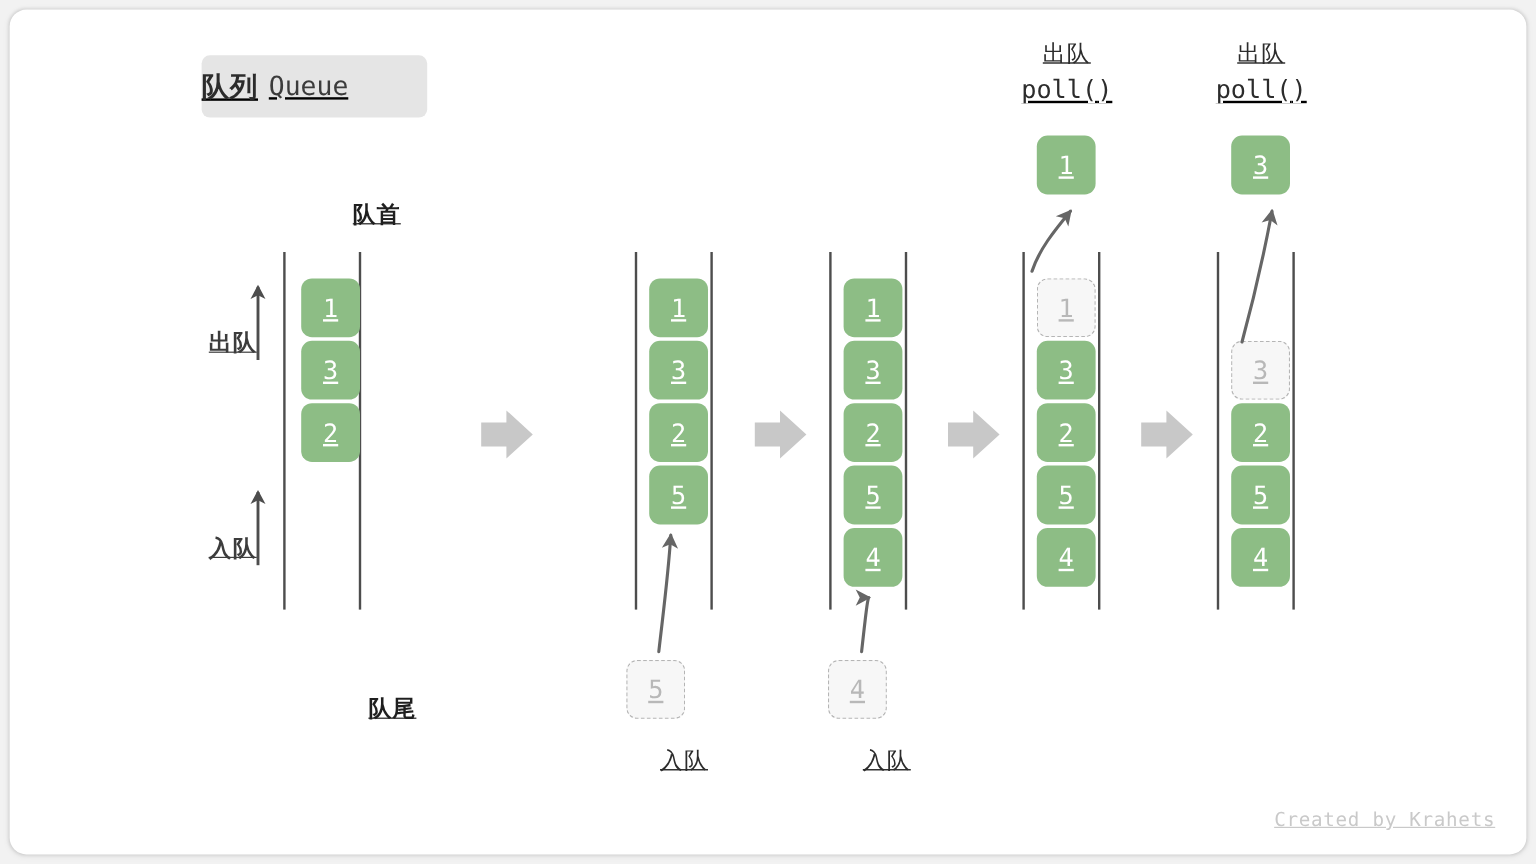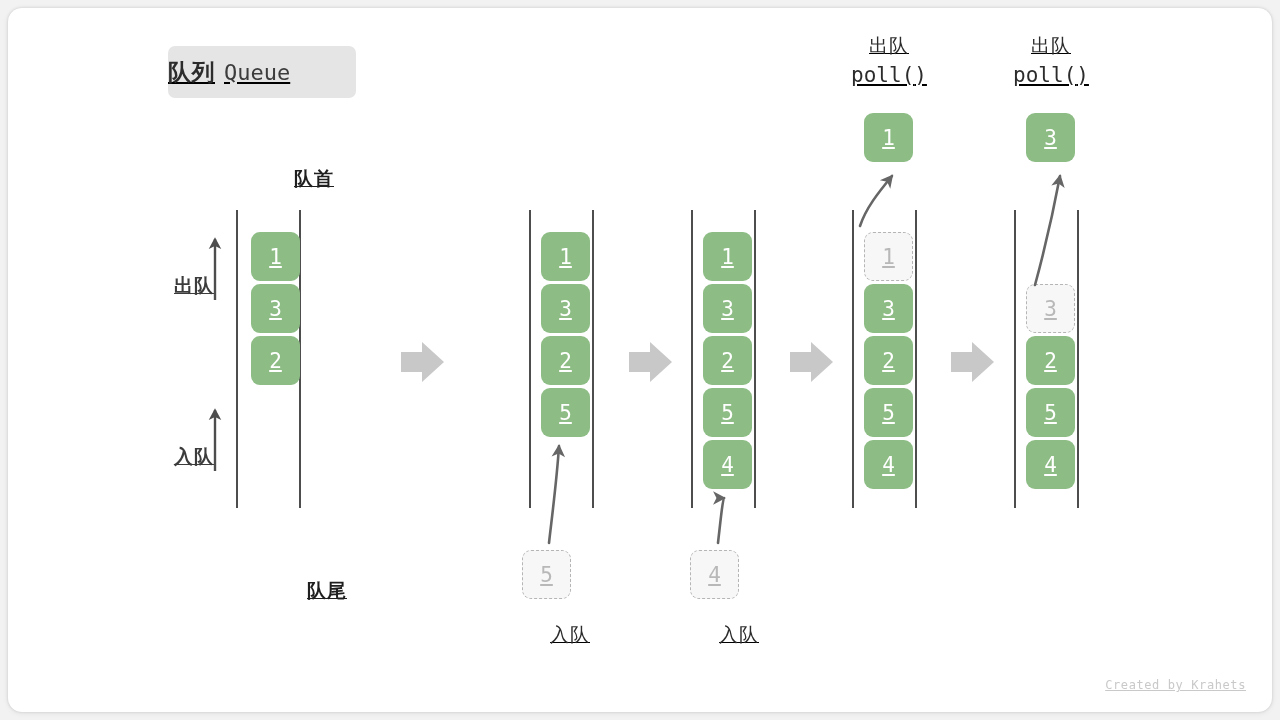--- a/index.html
+++ b/index.html
@@ -116,21 +116,21 @@
     color: #2c2c2c;
     line-height: 1.45;
   }
   .op-label .code .num { color: #3e9142; font-weight: bold; }
 
   
   #footer {
     right: 26px;
     bottom: 20px;
     font-family: "DejaVu Sans Mono", "Liberation Mono", monospace;
-    font-size: 12px;
+    font-size: 16px;
     color: #c9c9c9;
     letter-spacing: 0.6px;
     margin-left: 28px;
   }
 
   svg.overlay {
     position: absolute;
     left: 0; top: 0;
     width: 1264px;
     height: 704px;

